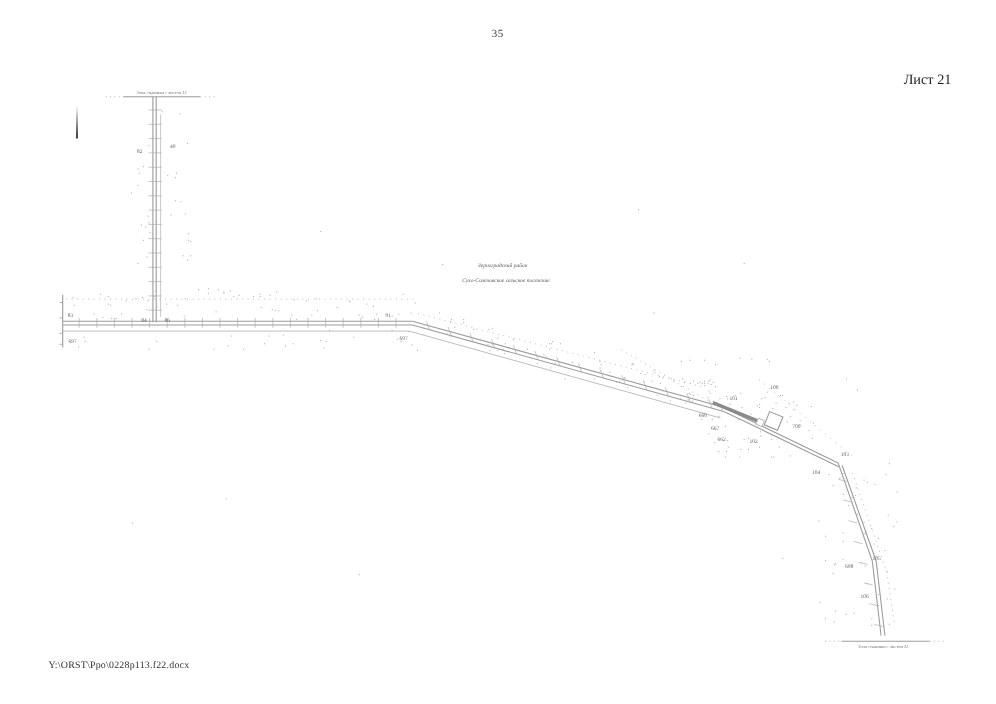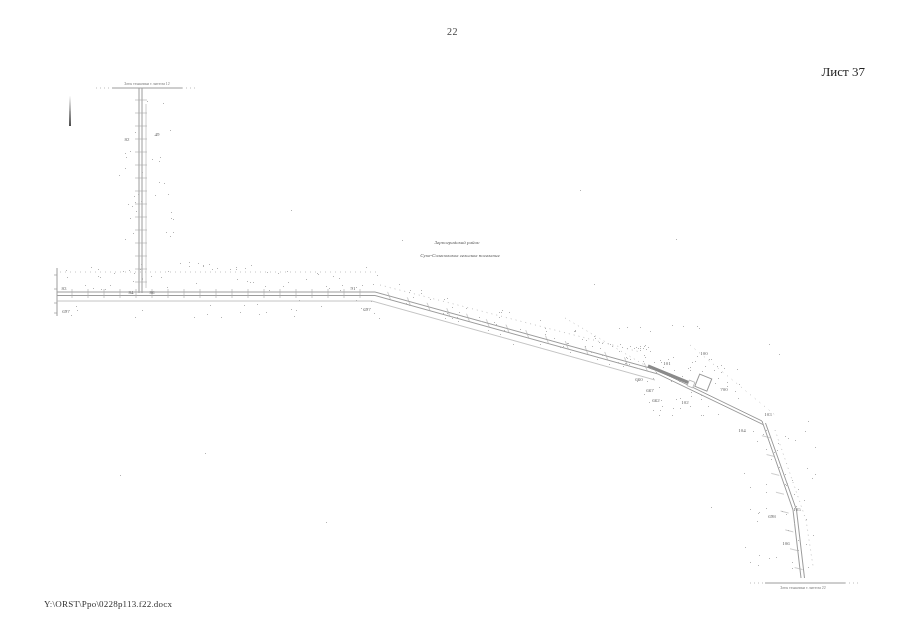--- a/index.html
+++ b/index.html
@@ -38,22 +38,22 @@
   .dot{position:absolute;width:1px;height:1px;background:#b3b3b3;}
   .north-arrow{
     position:absolute;left:69px;top:96px;width:0;height:0;
     border-left:1.5px solid transparent;border-right:1.5px solid transparent;
     border-bottom:30px solid #4a4a4a;
   }
 </style>
 </head>
 <body>
 
-<div class="page-number">22</div>
-<div class="sheet-label">Лист 37</div>
+<div class="page-number">35</div>
+<div class="sheet-label">Лист 21</div>
 <div class="file-path">Y:\ORST\Ppo\0228p113.f22.docx</div>
 
 <div class="north-arrow"></div>
 
 <svg id="drawing" width="905" height="640">
   <g stroke="#9c9c9c" stroke-width="1" fill="none">
 
     <path d="M112,88 H182"></path>
     <path d="M96,88 H112" stroke-dasharray="1,3" stroke="#bdbdbd"></path>
     <path d="M182,88 H197" stroke-dasharray="1,3" stroke="#bdbdbd"></path>

